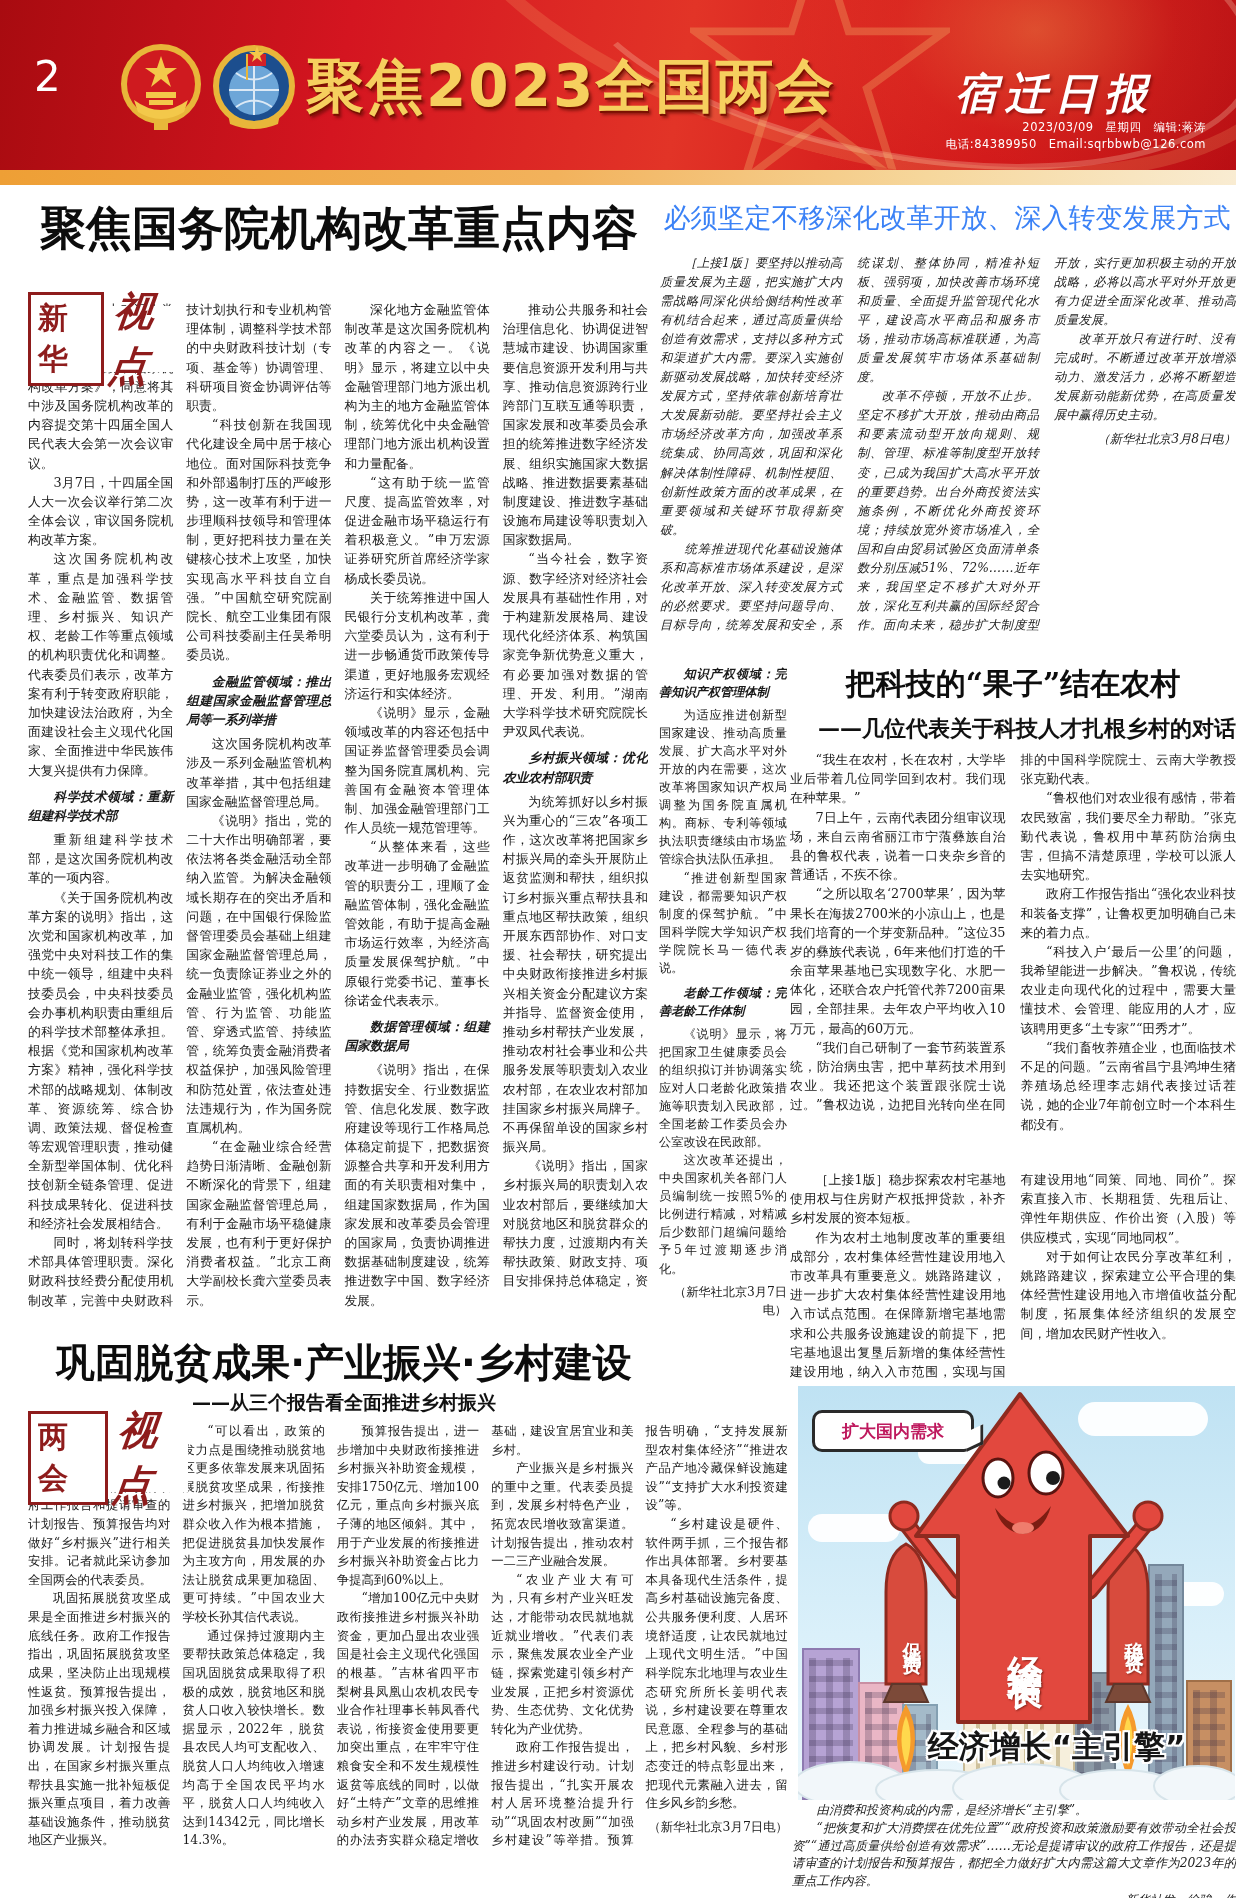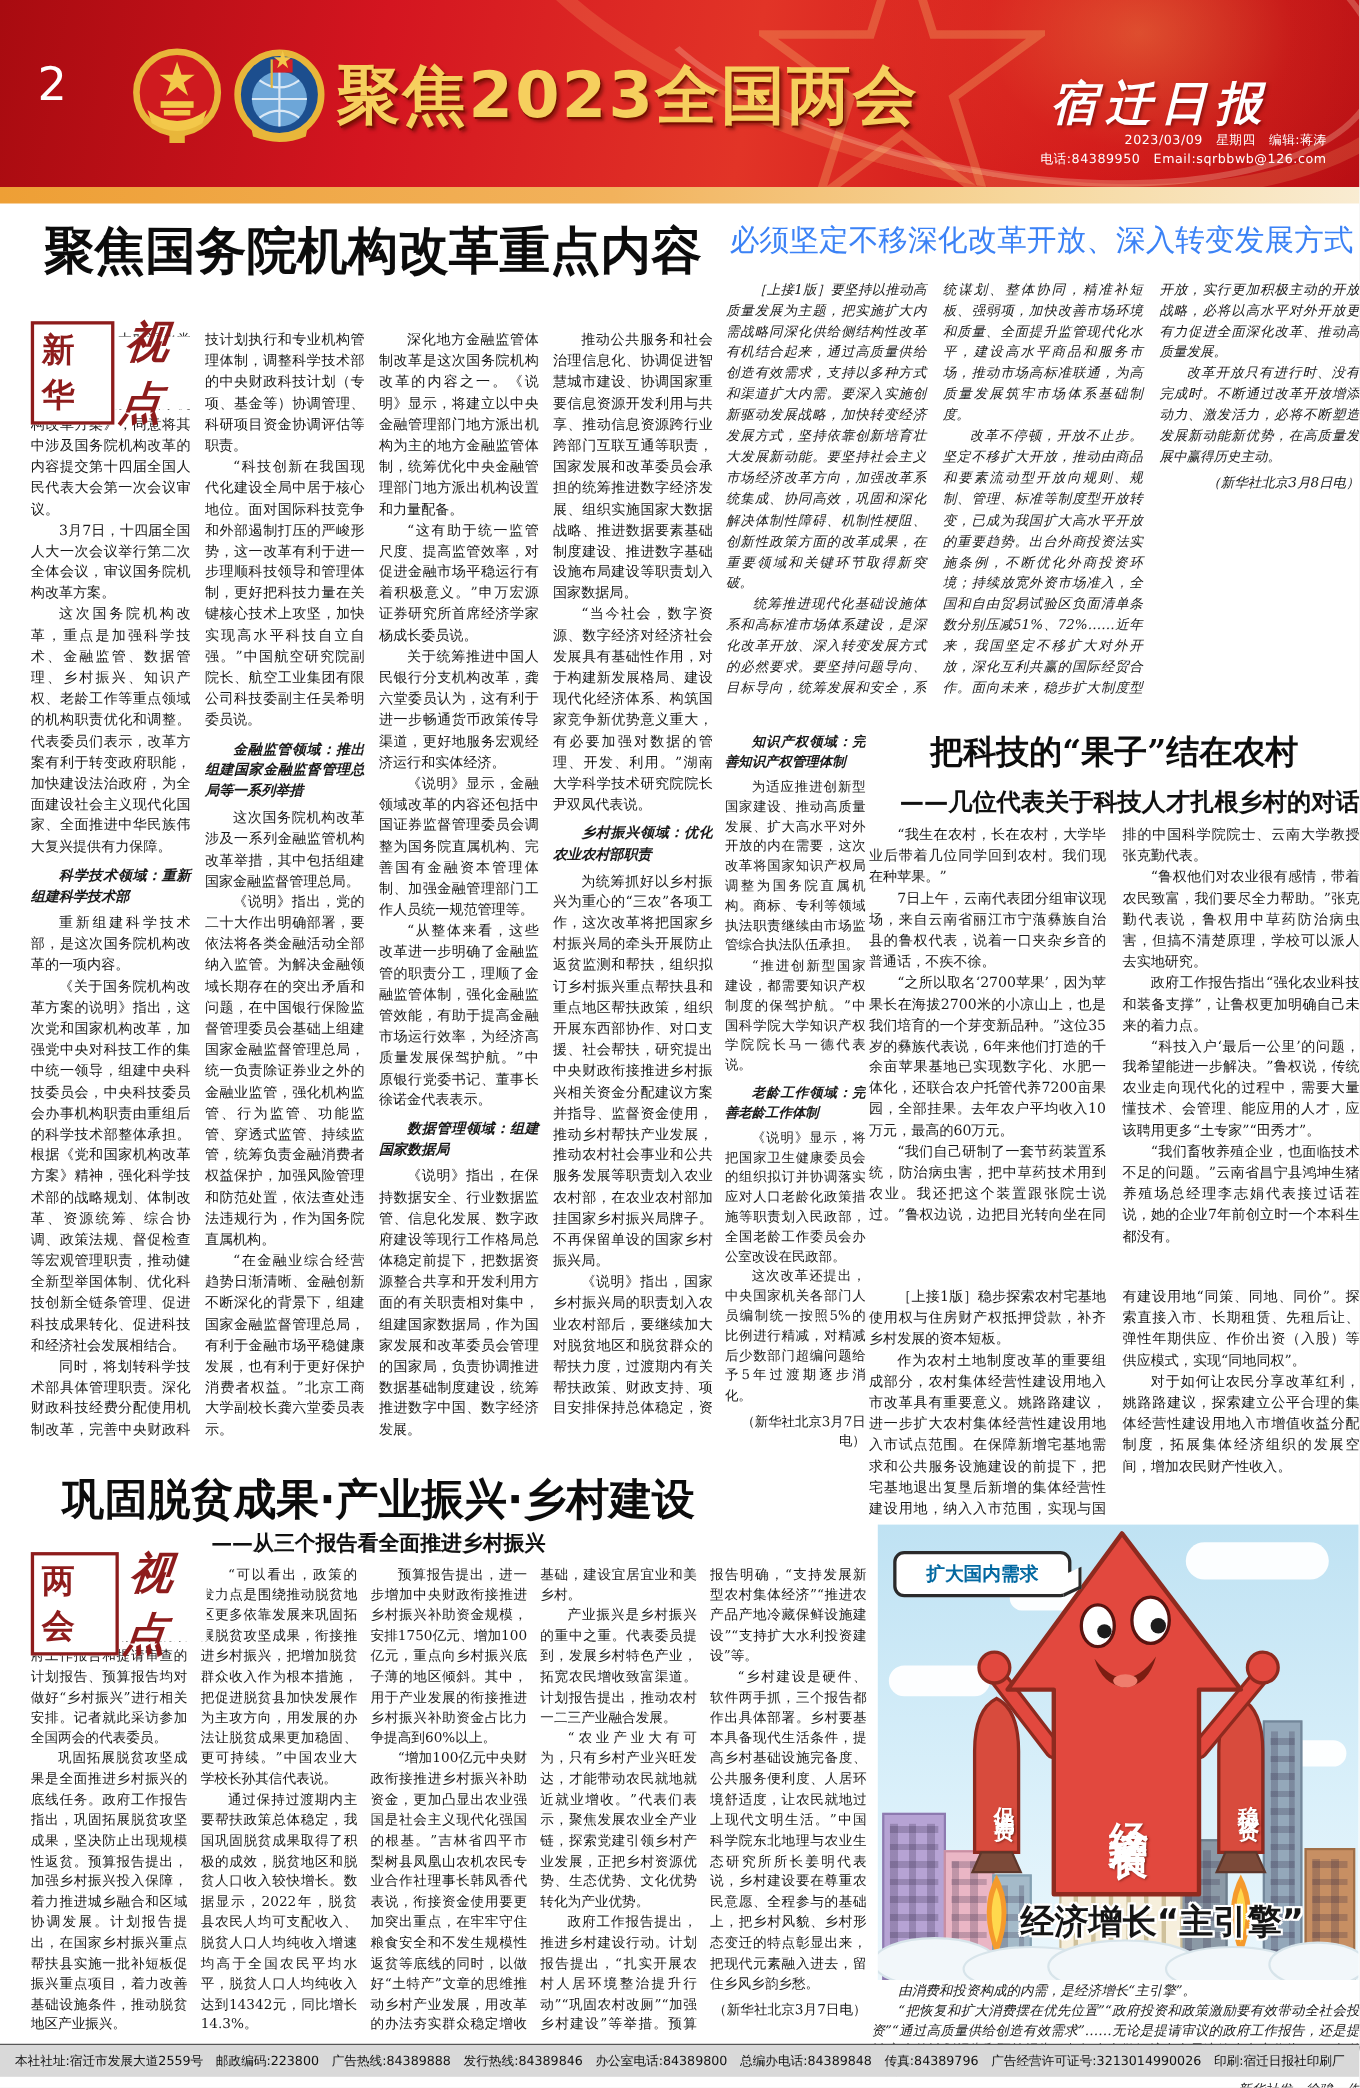--- a/index.html
+++ b/index.html
@@ -73,21 +73,21 @@
   .bld .win { position:absolute; inset:8px 5px 4px 5px;
     background-image:repeating-linear-gradient(0deg, rgba(40,30,60,.22) 0 6px, transparent 6px 16px),
                      repeating-linear-gradient(90deg, rgba(40,30,60,.22) 0 7px, transparent 7px 17px); }
   .cartoon svg.scene { position:absolute; left:0; top:0; }
   .vtext { position:absolute; writing-mode:vertical-rl; text-orientation:upright; color:#fff; font-weight:900; text-align:center;
     letter-spacing:6px; text-shadow:1px 1px 2px rgba(90,20,10,.6); z-index:4; }
   .arrow-label { left:198px; top:168px; width:52px; height:172px; font-size:35px; }
   .rocket-label { width:40px; height:108px; font-size:19px; top:196px; }
   .rocket-label-left { left:88px; } .rocket-label-right { left:310px; }
   .bubble { position:absolute; left:14px; top:24px; width:162px; height:42px; background:#fff; border:3px solid #2a2a2a;
-    border-radius:10px; text-align:center; line-height:36px; font-size:17px; font-weight:900; color:#0369a1; z-index:5; }
+    border-radius:10px; text-align:center; line-height:36px; font-size:17px; font-weight:900; color:#be185d; z-index:5; }
   .bubble::after { content:""; position:absolute; right:-13px; top:16px; width:15px; height:15px; background:#fff;
     border-right:3px solid #2a2a2a; border-bottom:3px solid #2a2a2a; transform:rotate(-25deg) skewX(-25deg); }
   .overlay-title { position:absolute; left:0; top:340px; width:437px; text-align:center; font-size:31px; font-weight:900; color:#151515; z-index:6;
     text-shadow:2px 0 0 #fff,-2px 0 0 #fff,0 2px 0 #fff,0 -2px 0 #fff,2px 2px 0 #fff,-2px -2px 0 #fff,2px -2px 0 #fff,-2px 2px 0 #fff;margin-left:40px; }
   .cartoon-caption { position:absolute; left:792px; top:1802px; width:444px; font-size:12.3px; line-height:1.45; font-style:italic;
     font-family:"DejaVu Serif","Liberation Serif",serif; color:#1a1a1a; text-align:justify; }
   .cartoon-caption .par.credit { margin-top:1px; }
 
   
   .footer { position:absolute; left:0; top:1858px; width:1236px; height:30px; background:#d9d9d9; border-top:1px solid #4a4a4a;
@@ -292,14 +292,13 @@
     <div class="vtext rocket-label rocket-label-left">促消费</div>
     <div class="vtext rocket-label rocket-label-right">稳投资</div>
     <div class="overlay-title">经济增长“主引擎”</div>
   </div>
   <div class="cartoon-caption">
       <p class="par p">由消费和投资构成的内需，是经济增长“主引擎”。</p>
       <p class="par p">“把恢复和扩大消费摆在优先位置”“政府投资和政策激励要有效带动全社会投资”“通过高质量供给创造有效需求”……无论是提请审议的政府工作报告，还是提请审查的计划报告和预算报告，都把全力做好扩大内需这篇大文章作为2023年的重点工作内容。</p>
       <p class="par credit">新华社发　徐骏　作</p>
     </div>
 
-  <div class="footer">本社社址:宿迁市发展大道2559号　邮政编码:223800　广告热线:84389888　发行热线:84389846　办公室电话:84389800　总编办电话:84389848　传真:84389796　广告经营许可证号:3213014990026　印刷:宿迁日报社印刷厂</div>
 </div>
 
 </body></html>

